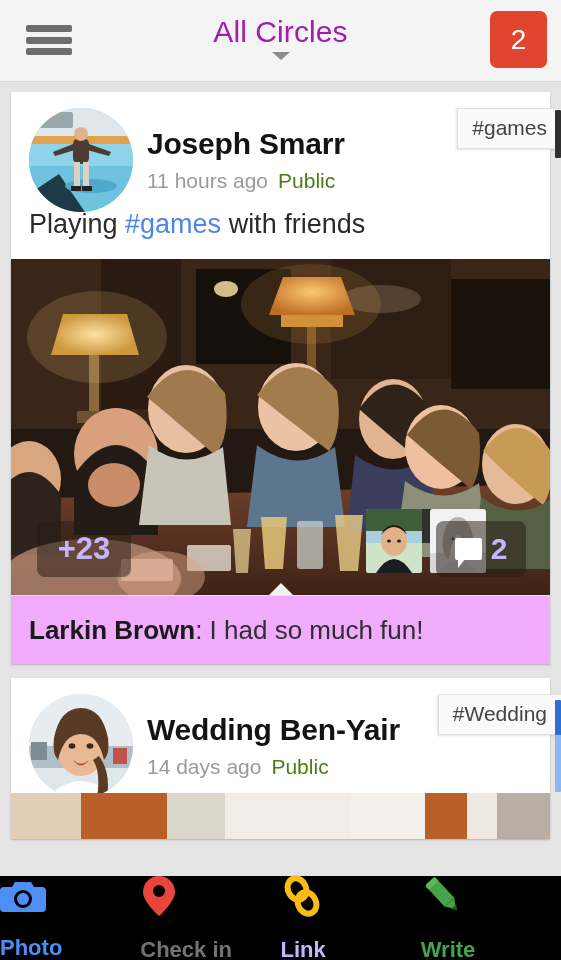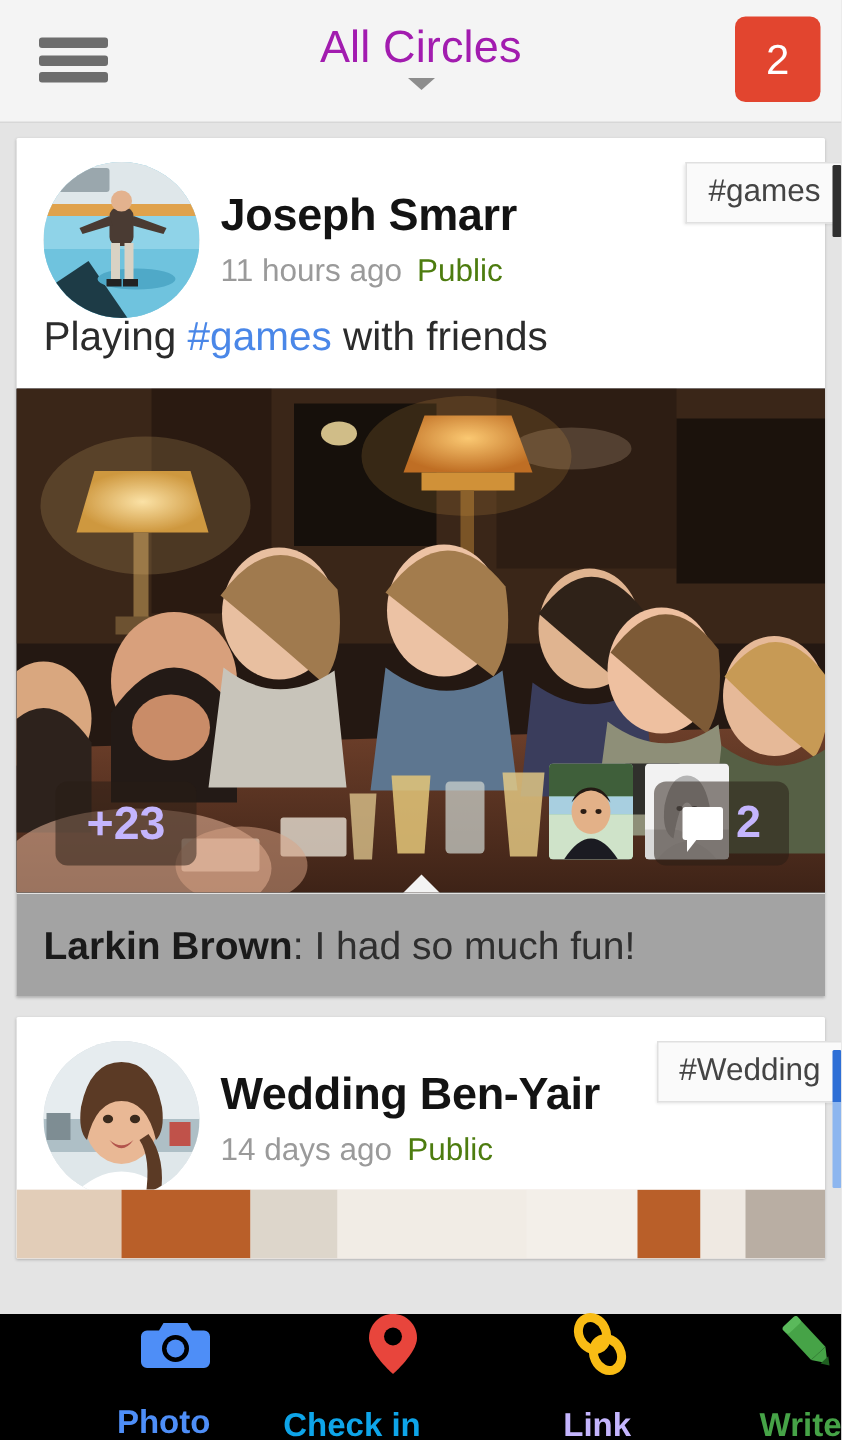--- a/index.html
+++ b/index.html
@@ -257,21 +257,21 @@
     left: 50%;
     bottom: -1px;
     margin-left: -13px;
     width: 0; height: 0;
     border-left: 13px solid transparent;
     border-right: 13px solid transparent;
     border-bottom: 13px solid #f3f3f3;
   }
 
   .comment-bar {
-    background: #a3a3a3;
+    background: #f0abfc;
     border-top: 1px solid #e2e2e2;
     padding: 18px;
     font-size: 26px;
     line-height: 32px;
     color: #2f2f2f;
   }
   .comment-bar .cname { font-weight: bold; color: #1a1a1a; }
 
   .photo-partial {
     position: relative;
@@ -287,21 +287,21 @@
     position: absolute;
     left: 0; right: 0; bottom: 0;
     height: 84px;
     background: #000000;
     display: flex;
   }
   .navitem {
     flex: 1;
     display: flex;
     flex-direction: column;
-    align-items: flex-end;
+    align-items: flex-start;
     justify-content: center;
     gap: 21px;
     cursor: pointer;
   }
   .navicon { height: 42px; display: flex; align-items: center; justify-content: center; }
   .navicon svg { display: block; }
   .navlabel {
     font-size: 22px;
     font-weight: bold;
     line-height: 24px;
@@ -532,21 +532,21 @@
       <span class="navlabel" style="color:#4e8ef7">Photo</span>
     </div>
 
     <div class="navitem">
       <span class="navicon">
         <svg width="38" height="44" viewBox="0 0 38 44" aria-hidden="true">
           <path d="M19 2 C10 2 3 9 3 18 C3 28 19 42 19 42 C19 42 35 28 35 18 C35 9 28 2 19 2 Z" fill="#e8453c"></path>
           <circle cx="19" cy="17" r="6" fill="#000000"></circle>
         </svg>
       </span>
-      <span class="navlabel" style="color:#0ea5e9">Check in</span>
+      <span class="navlabel" style="color:#737373">Check in</span>
     </div>
 
     <div class="navitem">
       <span class="navicon">
         <svg width="42" height="42" viewBox="0 0 42 42" aria-hidden="true">
           <g fill="none" stroke="#f9bc15" stroke-width="6">
             <ellipse cx="16" cy="14" rx="9" ry="11" transform="rotate(-25 16 14)"></ellipse>
             <ellipse cx="26" cy="28" rx="9" ry="11" transform="rotate(-25 26 28)"></ellipse>
           </g>
         </svg>

